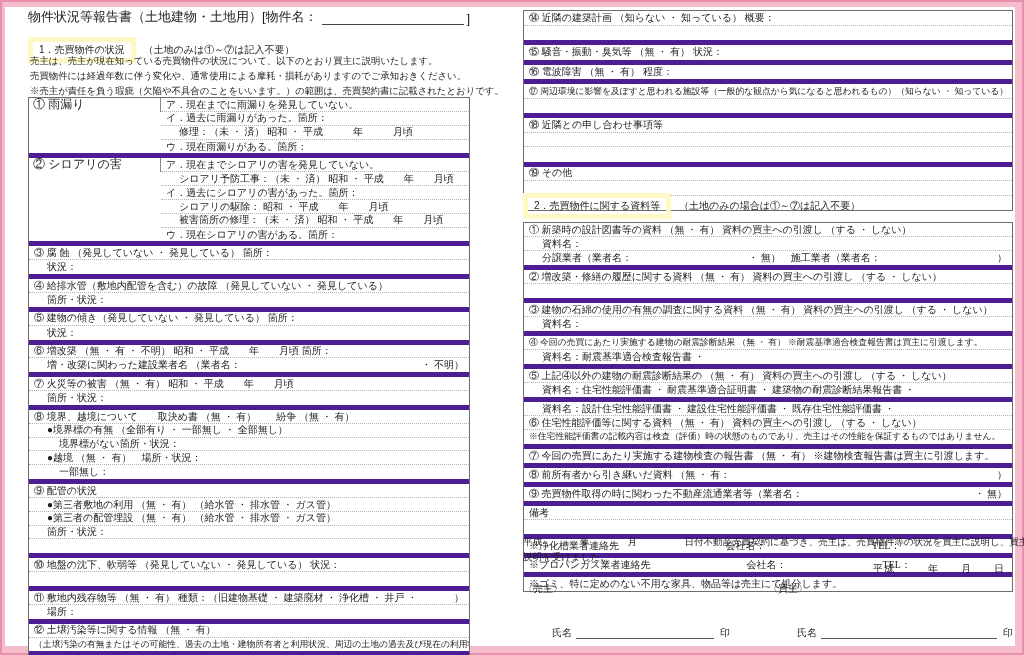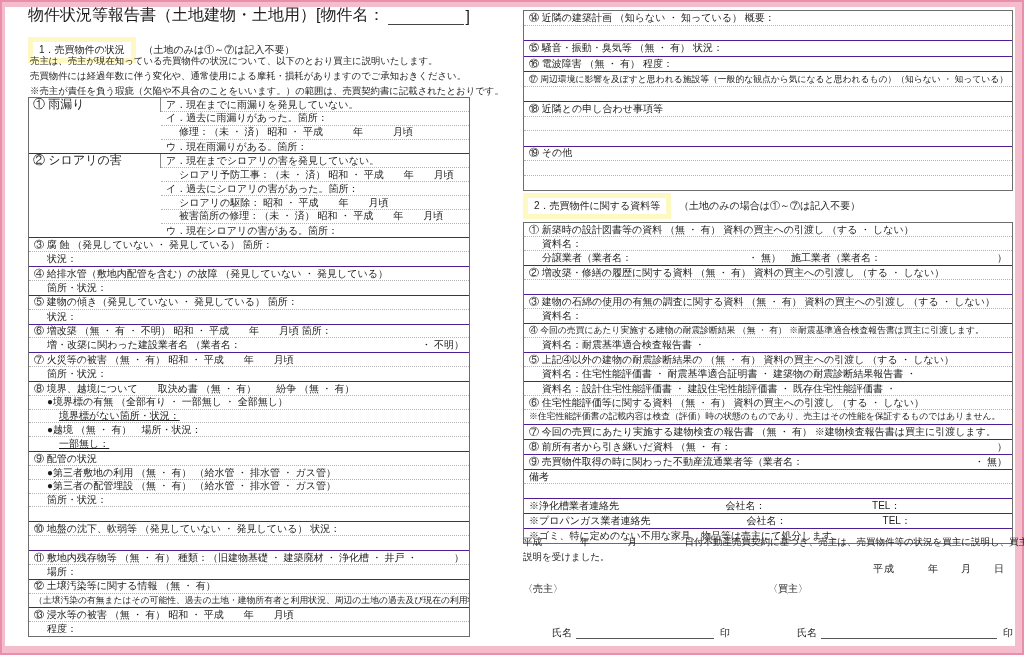--- a/index.html
+++ b/index.html
@@ -1,40 +1,40 @@
 <!DOCTYPE html>
 <html><head>
 <meta charset="utf-8">
 <style>
   * { margin:0; padding:0; box-sizing:border-box; }
   html,body { width:1024px; height:655px; }
   body { position:relative; font-family:"Liberation Sans", sans-serif; color:#1c1c1c; background:#e98fad; overflow:hidden; }
   .mat   { position:absolute; inset:2px; background:#f5bdcc; }
   .sheet { position:absolute; top:7px; left:5px; right:9px; bottom:9px; background:#ffffff; }
-  .title-row { position:absolute; top:12px; left:0; width:442px; height:14px; font-size:16px; display:flex; align-items:flex-end; white-space:nowrap; }
+  .title-row { position:absolute; top:12px; left:0; width:442px; height:14px; font-size:13px; display:flex; align-items:flex-end; white-space:nowrap; }
   .fill { flex:1; border-bottom:1px solid #444; margin:0 2px 1px 4px; height:10px; }
   .sec-head { position:absolute; left:0; white-space:nowrap; font-size:10px; }
   .sec-box { display:inline-block; border:5px solid #fef9c3; padding:1px 6px; }
   .sec-note { margin-left:5px; }
   .intro { position:absolute; left:2px; width:460px; font-size:9.4px; line-height:15px; white-space:nowrap; }
 
   
   .ftable { position:absolute; border:1px solid #6d6d6d; background:#fff; }
-  .frow { display:flex; border-bottom:1px solid #4c1d95; }
+  .frow { display:flex; border-bottom:5px solid #4c1d95; }
   .frow:last-child { border-bottom:none; }
   .flbl { flex:none; width:132px; border-right:1px solid #8a8a8a; padding:0 4px; font-size:12px; white-space:nowrap; overflow:hidden; }
   .fcnt { flex:1; display:flex; flex-direction:column; min-width:0; }
   .fline { display:flex; justify-content:space-between; align-items:center; padding:0 5px; border-bottom:1px dotted #b3b3b3; font-size:10px; white-space:nowrap; overflow:hidden; }
   .fline:last-child { border-bottom:none; }
   .fline span { display:inline-block; }
   .t-left  .fline, .t-left  .flbl { height:13.85px; line-height:13.6px; }
   .t-r1 .fline { height:14.5px; line-height:14.3px; }
-  .t-r2 .fline { height:14.0px; line-height:13.8px; }
+  .t-r2 .fline { height:14.0px; line-height:13.8px;font-family:Liberation Serif, serif; }
   .i1 { padding-left:18px; }
-  .i2 { padding-left:30px;text-decoration:underline; }
+  .i2 { padding-left:30px; }
   .sm { font-size:8.8px; }
 
   .t-left { left:28px;  top:97px;  width:442px; }
   .t-r1   { left:523px; top:10px;  width:490px; }
   .t-r2   { left:523px; top:222px; width:490px; }
   .sec2-head { left:523px; top:193px; }
 
   
   .closing { position:absolute; left:523px; top:534px; width:490px; font-size:9.5px; line-height:15px; white-space:nowrap; }
   .date-line { position:absolute; left:523px; top:562px; width:482px; text-align:right; font-size:10px; letter-spacing:1px; }

